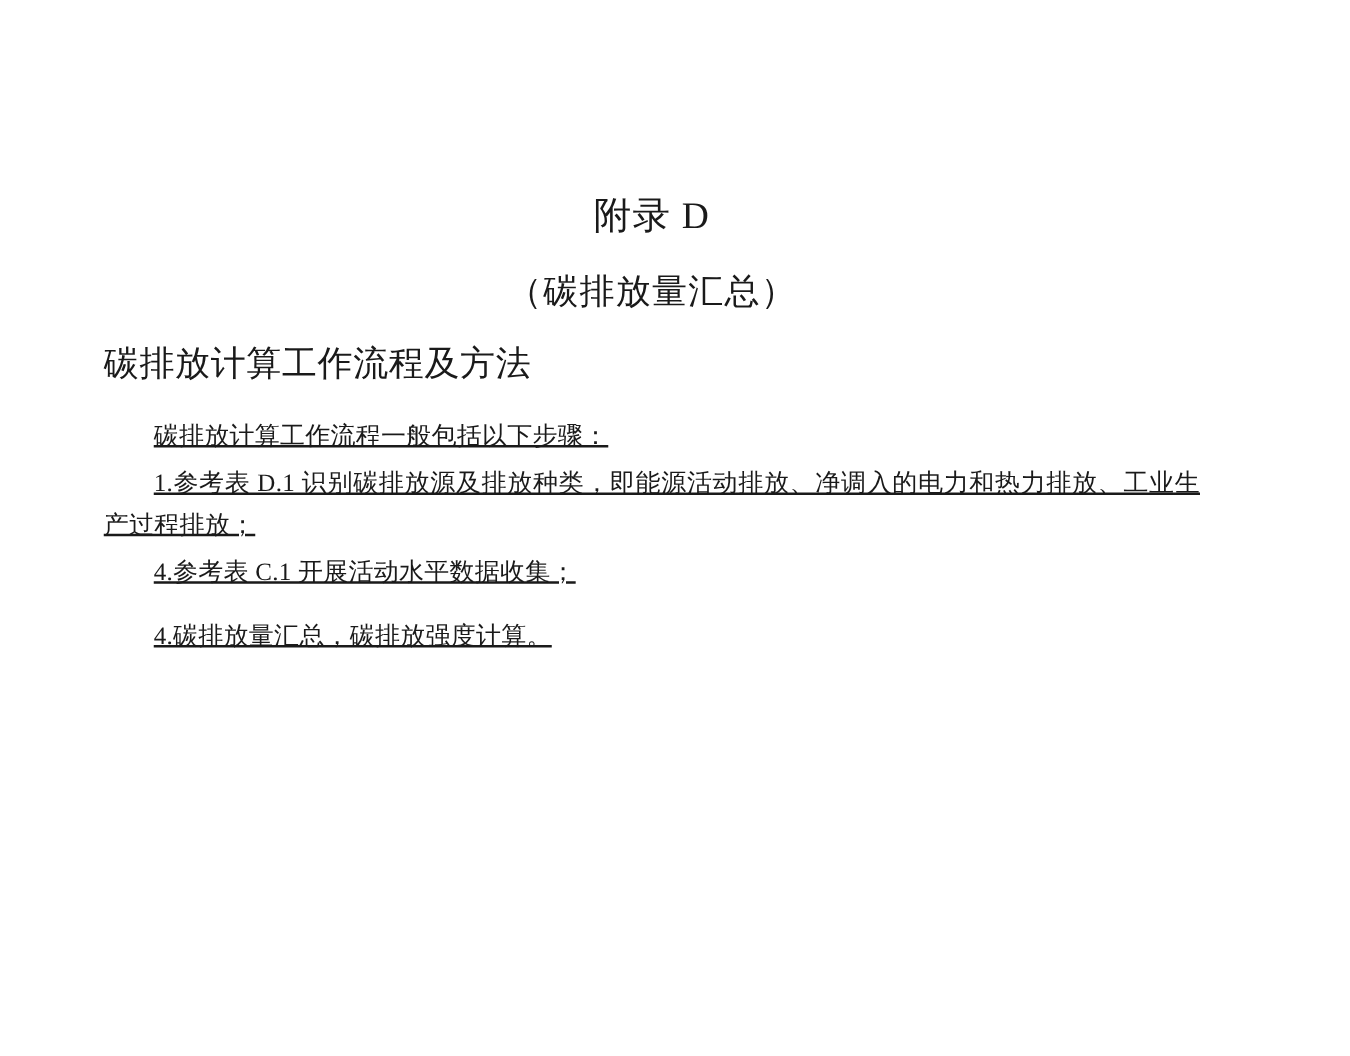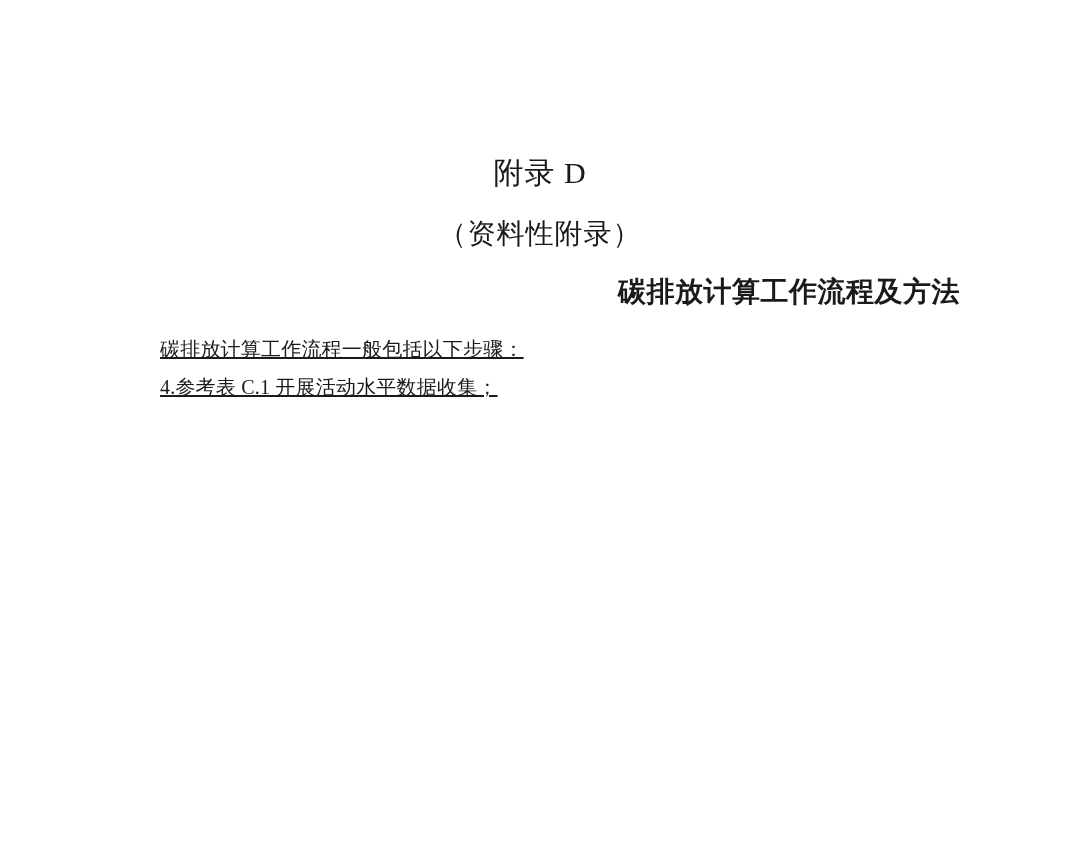--- a/index.html
+++ b/index.html
@@ -12,45 +12,45 @@
     height: 845px;
     font-family: "Liberation Serif", "DejaVu Serif", serif;
     color: #1a1a1a;
     overflow: hidden;
   }
   .page {
     position: relative;
     width: 1080px;
     height: 845px;
     box-sizing: border-box;
-    padding: 150px 120px 20px 120px;
+    padding: 150px 120px 20px 83px;
   }
   .doc-title {
     text-align: center;
     font-size: 30px;
     line-height: 1.5;
     letter-spacing: 1px;
     margin: 0 0 18px 0;
     font-weight: 400;
   }
   .doc-subtitle {
     text-align: center;
     font-size: 28px;
     line-height: 1.5;
     letter-spacing: 1px;
     margin: 0 0 16px 0;
     font-weight: 400;
   }
   .doc-heading {
-    text-align: right;
+    text-align: left;
     font-size: 28px;
     line-height: 1.5;
     letter-spacing: 0.5px;
     margin: 0 0 20px 0;
-    font-weight: 700;
+    font-weight: 400;
   }
   .para {
     font-size: 20px;
     line-height: 1.62;
     text-indent: 2em;
     margin: 0 0 6px 0;
     text-align: justify;
     letter-spacing: 0.2px;
     text-decoration: underline;
   }
@@ -58,24 +58,26 @@
     margin-top: 18px;
   }
 </style>
 </head>
 <body>
 
 <div class="page">
 
   <div class="doc-title">附录 D</div>
 
-  <div class="doc-subtitle">（资料性附录）</div>
+  <div class="doc-subtitle">（碳排放量汇总）</div>
 
   <div class="doc-heading">碳排放计算工作流程及方法</div>
 
   <p class="para">碳排放计算工作流程一般包括以下步骤：</p>
 
+  <p class="para">1.参考表 D.1 识别碳排放源及排放种类，即能源活动排放、净调入的电力和热力排放、工业生产过程排放；</p>
 
   <p class="para">4.参考表 C.1 开展活动水平数据收集；</p>
 
 
+  <p class="para last">4.碳排放量汇总，碳排放强度计算。</p>
 
 </div>
 
 </body></html>

